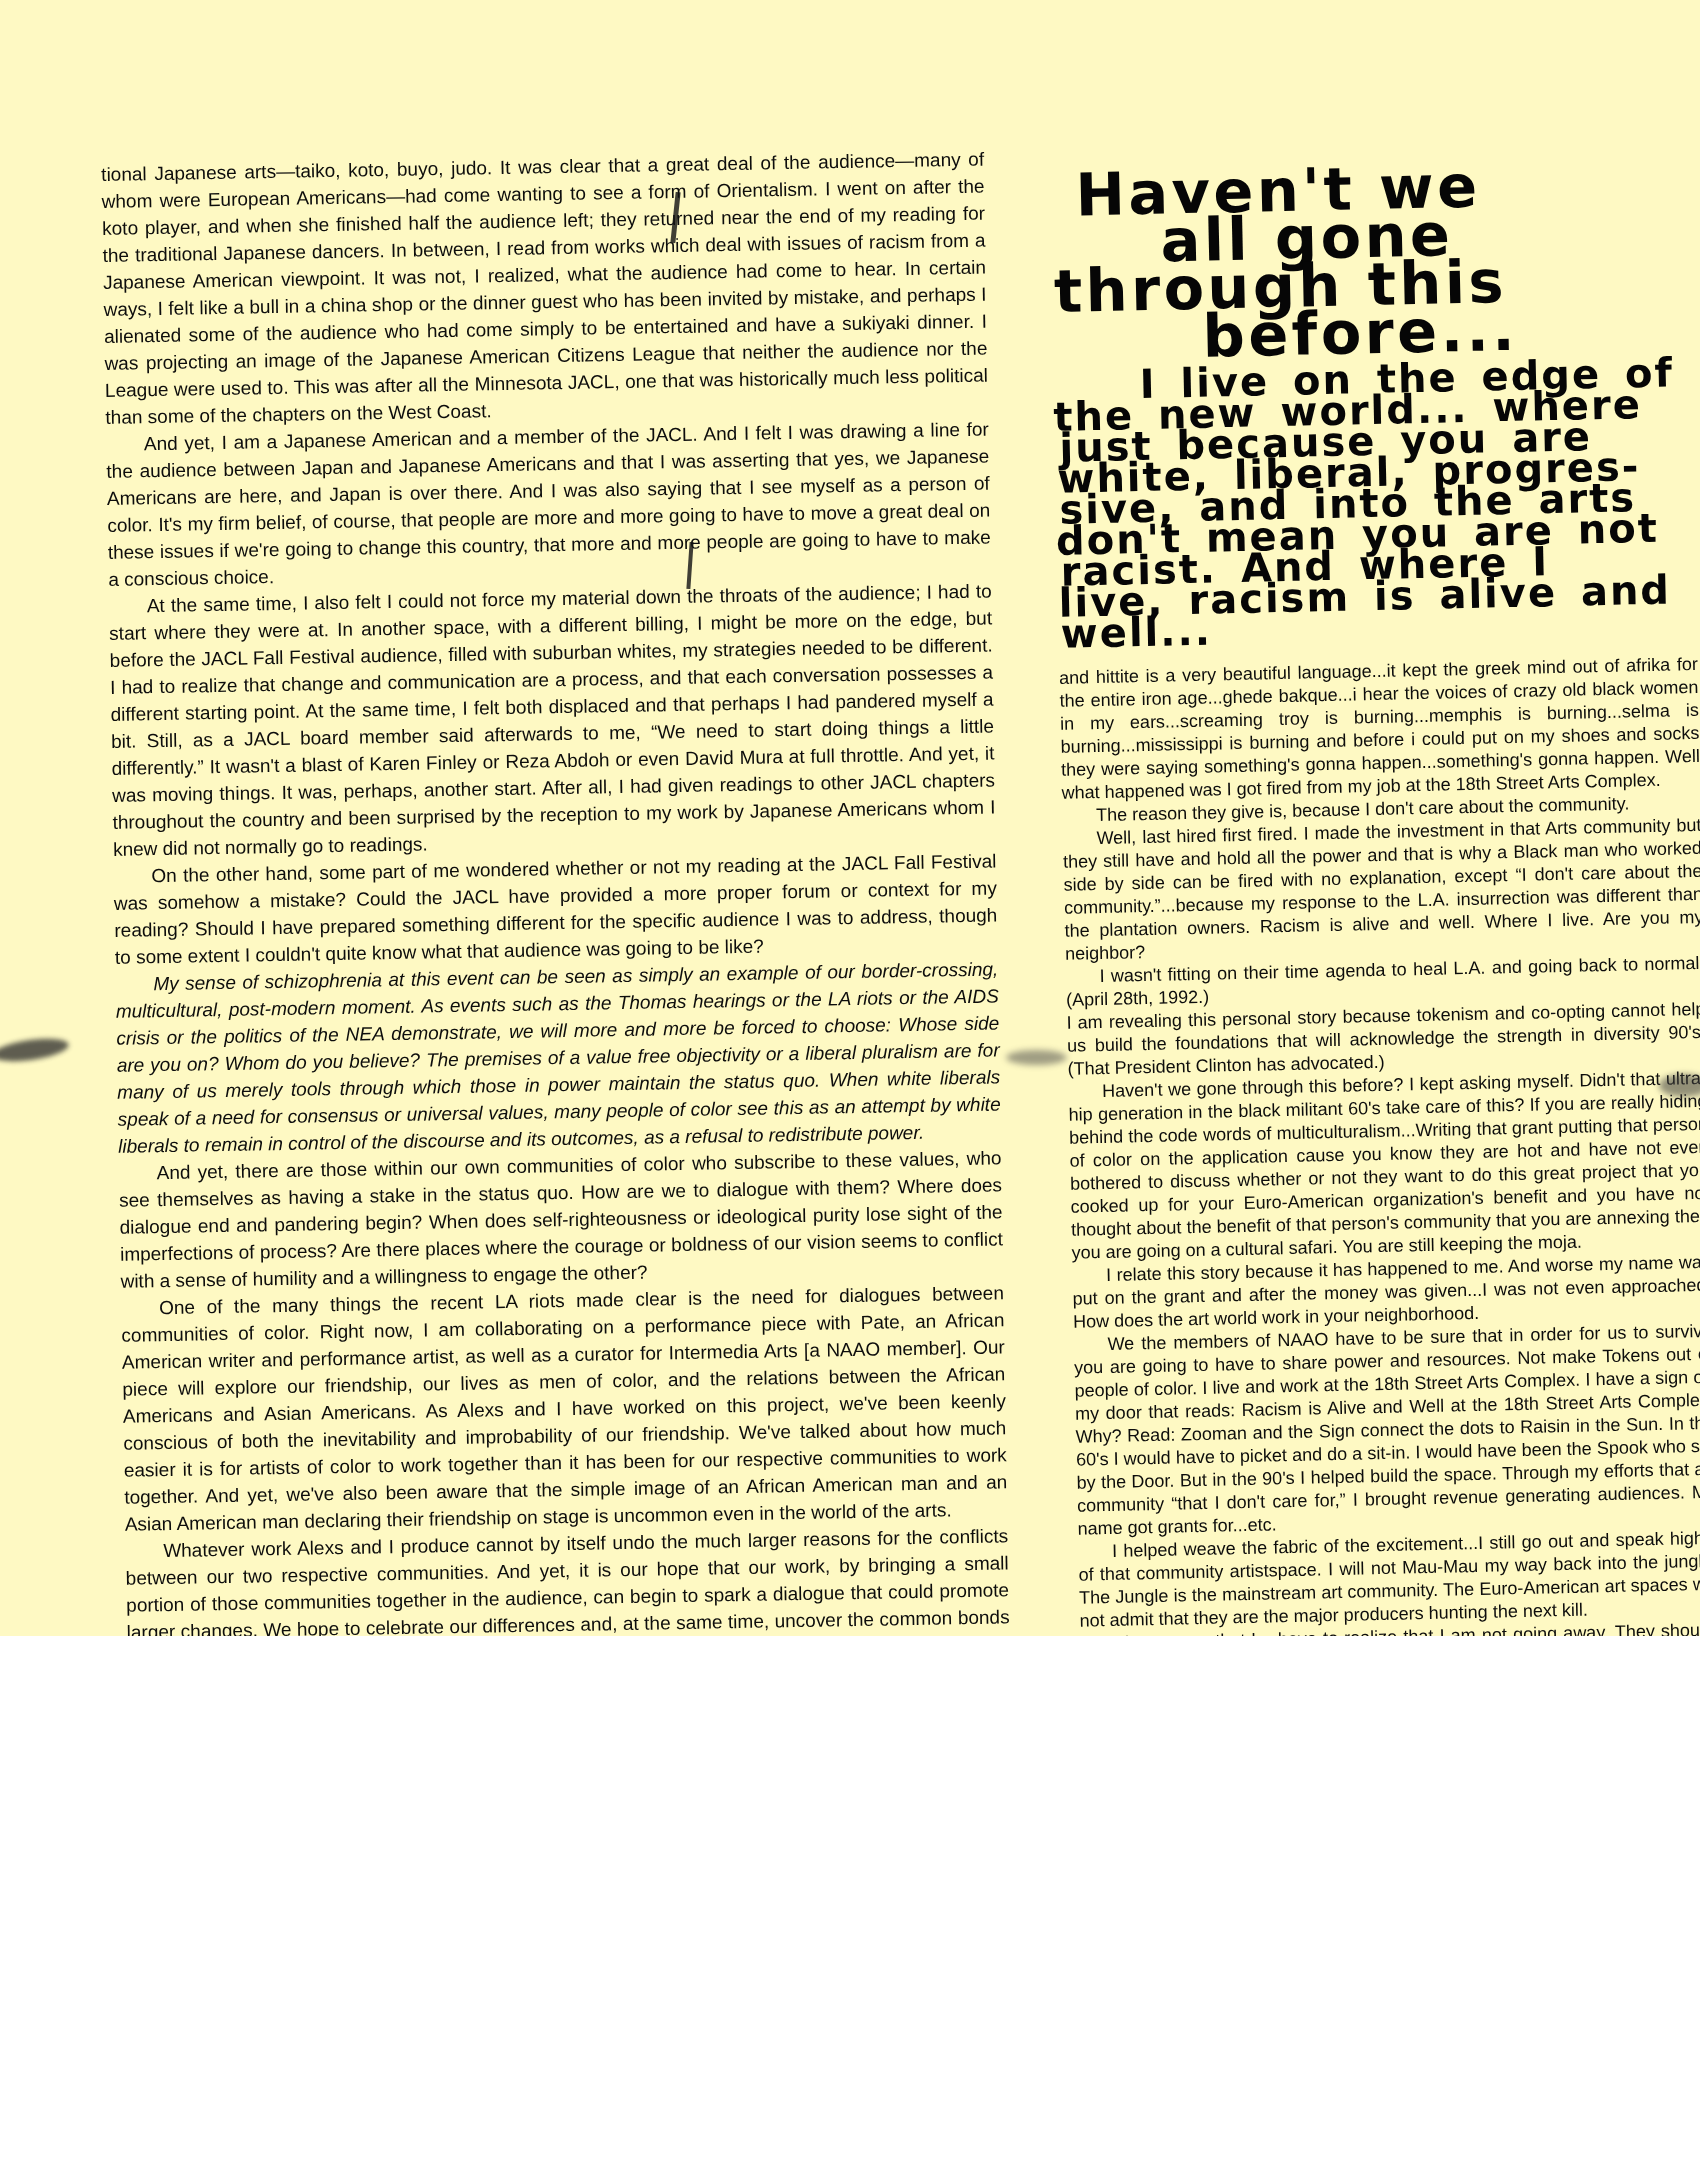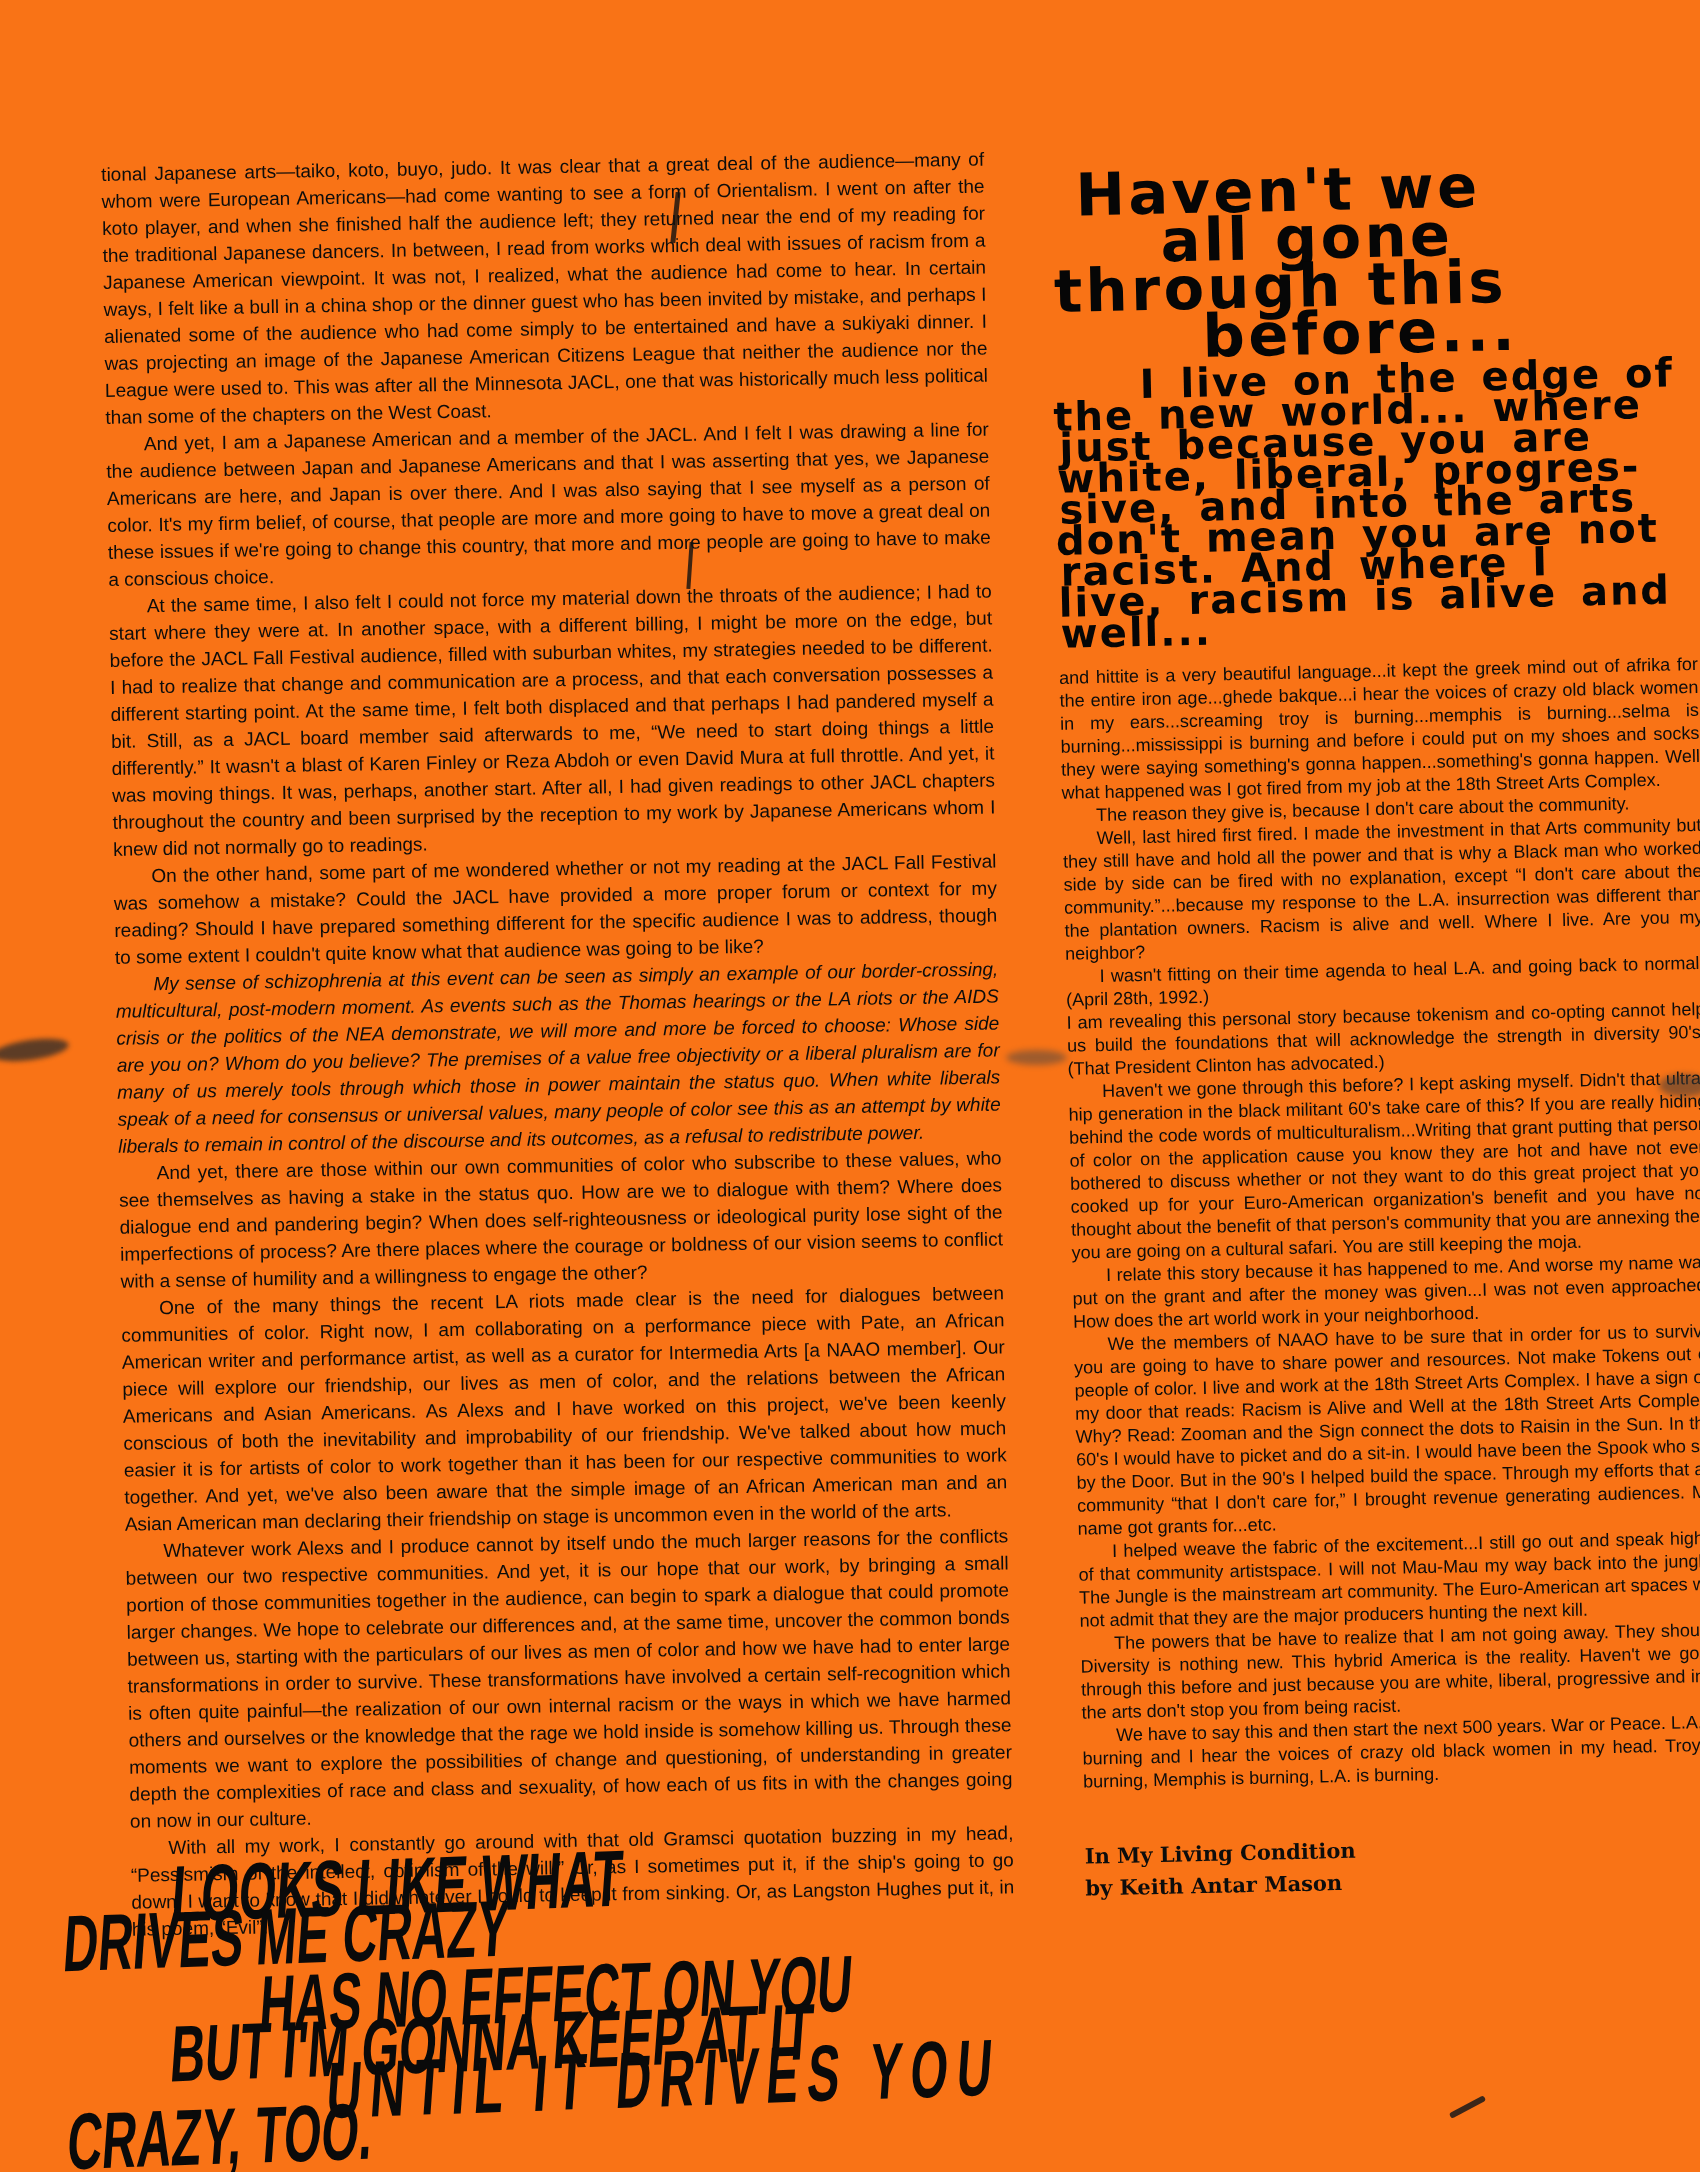--- a/index.html
+++ b/index.html
@@ -1,21 +1,21 @@
 <!DOCTYPE html>
 <html style="font-size:10.8px"><head>
 <meta charset="utf-8">
 <style>
   html,body{margin:0;padding:0;}
   body{
     width:1701px;height:2172px;background:#ffffff;
     font-family:"Liberation Sans", sans-serif;color:#0d0d0c;
     overflow:hidden;
   }
-  .page{position:relative;width:1701px;height:2172px;background:#f97316;overflow:hidden;}
+  .page{position:relative;width:1701px;height:1636px;background:#fef9c3;overflow:hidden;}
 
   
   .leftcol{
     position:absolute;left:101px;top:161px;width:883px;
     font-size:19px;line-height:27px;text-align:justify;
     transform:rotate(-1deg);transform-origin:top left;
   }
   .par{margin:0;text-indent:38px;}
   .noind{text-indent:0;}
   .ital{font-style:italic;}

